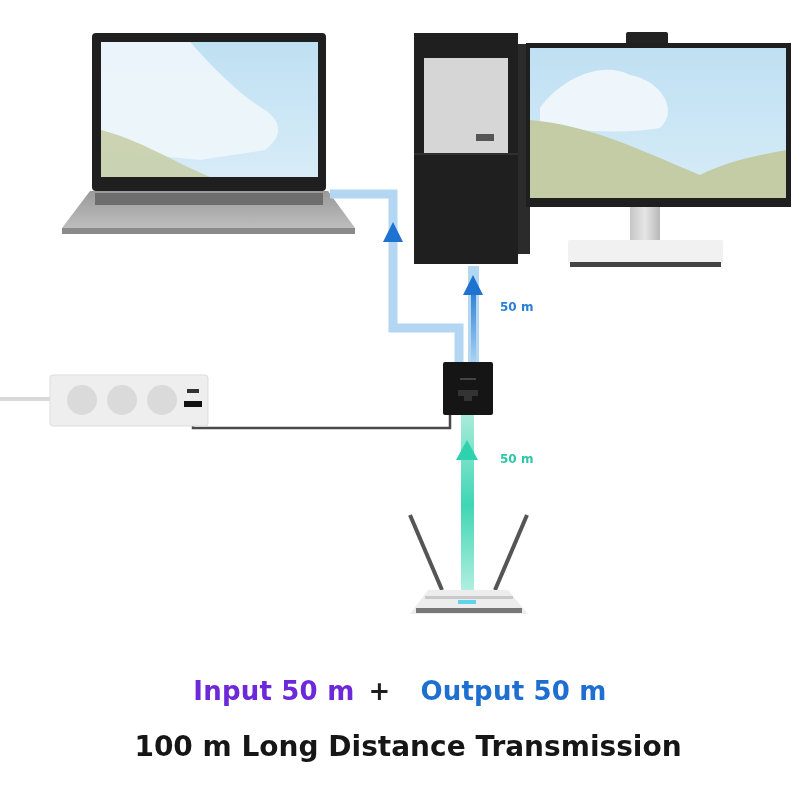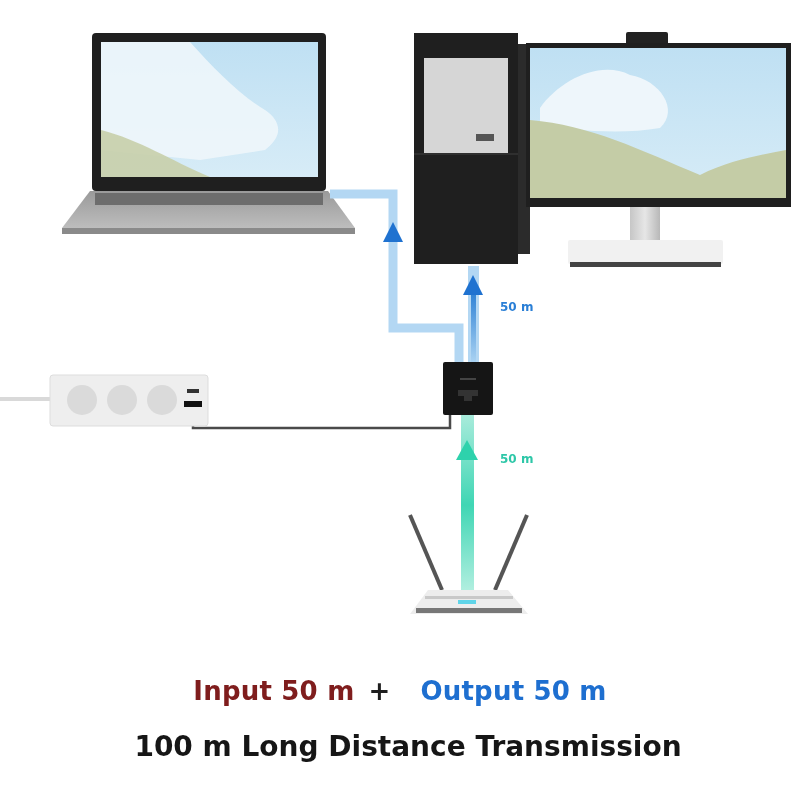--- a/index.html
+++ b/index.html
@@ -1,20 +1,20 @@
 <!DOCTYPE html>
 <html><head>
 <meta charset="utf-8">
 <style>
   html, body { margin:0; padding:0; background:#ffffff; }
   body { width:800px; height:800px; position:relative; overflow:hidden; font-family:"DejaVu Sans", sans-serif; }
   svg.scene { position:absolute; left:0; top:0; }
   .caption-line1 { position:absolute; left:0; top:676px; width:800px; text-align:center; font-weight:bold; font-size:26px; letter-spacing:0.2px; }
   .caption-line1 span { display:inline-block; }
-  .input-txt { color:#7f1d1d; }
+  .input-txt { color:#6d28d9; }
   .plus-txt { color:#1e1e1e; margin:0 14px; }
   .output-txt { color:#1e6fd0;margin-left:16px; }
   .caption-line2 { position:absolute; left:0; top:730px; width:800px; text-align:center; font-weight:bold; font-size:28px; color:#161616;padding-left:8px; }
   .dist-label { position:absolute; font-weight:bold; font-size:12px; }
   .dist-out { left:500px; top:300px; color:#2a7fd6; }
   .dist-in { left:500px; top:452px; color:#2ec7a8; }
 </style>
 </head>
 <body>
 

